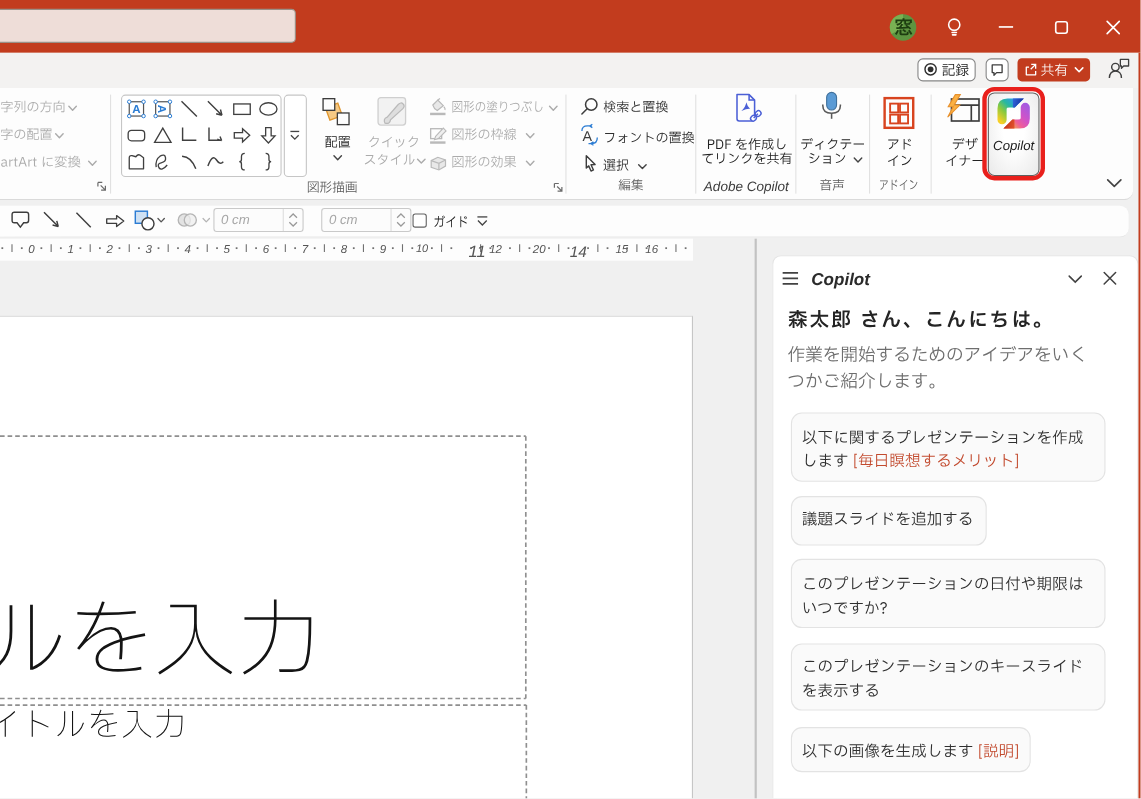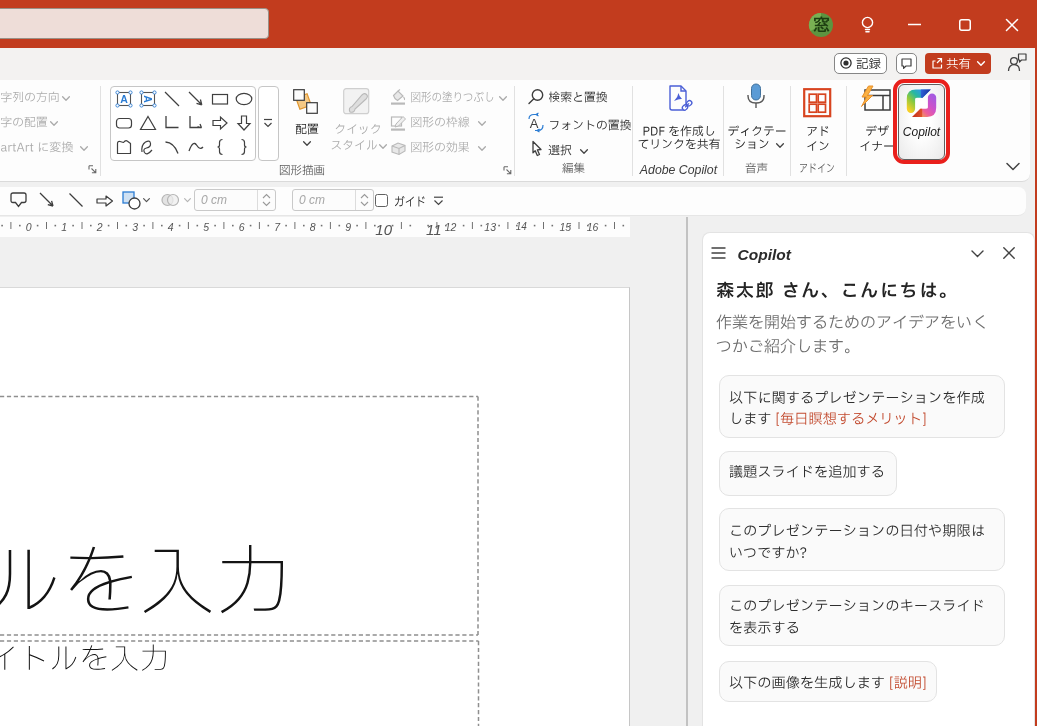--- a/index.html
+++ b/index.html
@@ -523,25 +523,25 @@
 <span class="ht" style="left:18.7px;top:220.5px;width:20px;text-align:center;font-size:10.5px;color:#555">0</span>
 <span class="ht" style="left:54.2px;top:220.5px;width:20px;text-align:center;font-size:10.5px;color:#555">1</span>
 <span class="ht" style="left:89.7px;top:220.5px;width:20px;text-align:center;font-size:10.5px;color:#555">2</span>
 <span class="ht" style="left:125.2px;top:220.5px;width:20px;text-align:center;font-size:10.5px;color:#555">3</span>
 <span class="ht" style="left:160.7px;top:220.5px;width:20px;text-align:center;font-size:10.5px;color:#555">4</span>
 <span class="ht" style="left:196.2px;top:220.5px;width:20px;text-align:center;font-size:10.5px;color:#555">5</span>
 <span class="ht" style="left:231.7px;top:220.5px;width:20px;text-align:center;font-size:10.5px;color:#555">6</span>
 <span class="ht" style="left:267.2px;top:220.5px;width:20px;text-align:center;font-size:10.5px;color:#555">7</span>
 <span class="ht" style="left:302.7px;top:220.5px;width:20px;text-align:center;font-size:10.5px;color:#555">8</span>
 <span class="ht" style="left:338.2px;top:220.5px;width:20px;text-align:center;font-size:10.5px;color:#555">9</span>
-<span class="ht" style="left:373.7px;top:220.5px;width:20px;text-align:center;font-size:15px;color:#555">10</span>
+<span class="ht" style="left:373.7px;top:220.5px;width:20px;text-align:center;font-size:10px;color:#555">10</span>
 <span class="ht" style="left:426px;top:220.5px;width:20px;font-size:15px;color:#555">11</span>
 <span class="ht" style="left:444.7px;top:220.5px;width:20px;text-align:left;font-size:10.5px;color:#555">12</span>
-<span class="ht" style="left:480.2px;top:220.5px;width:20px;text-align:center;font-size:10.5px;color:#555">13</span>
-<span class="ht" style="left:515.7px;top:220.5px;width:20px;font-size:10px;color:#555">14</span>
+<span class="ht" style="left:480.2px;top:220.5px;width:20px;text-align:center;font-size:10.5px;color:#555">20</span>
+<span class="ht" style="left:515.7px;top:220.5px;width:20px;text-align:center;font-size:14px;color:#555">14</span>
 <span class="ht" style="left:551.2px;top:220.5px;width:20px;text-align:right;font-size:10.5px;color:#555">15</span>
 <span class="ht" style="left:586.7px;top:220.5px;width:20px;text-align:left;font-size:10.5px;color:#555">16</span>
 <svg class="i" style="left:0px;top:390px" width="630" height="336" viewBox="0 0 630 336">
       <path d="M0 6.5 H478" stroke="#8f8f8f" stroke-width="1.5" stroke-dasharray="4.2,2.7" fill="none"></path>
       <path d="M478 6.5 V245" stroke="#8f8f8f" stroke-width="1.5" stroke-dasharray="4.2,2.7" fill="none"></path>
       <path d="M0 245 H478" stroke="#8f8f8f" stroke-width="1.5" stroke-dasharray="4.2,2.7" fill="none"></path>
       <path d="M0 251 H478.5" stroke="#8f8f8f" stroke-width="1.5" stroke-dasharray="4.2,2.7" fill="none"></path>
       <path d="M478.5 251 V336" stroke="#8f8f8f" stroke-width="1.5" stroke-dasharray="4.2,2.7" fill="none"></path>
     </svg>
 <svg class="t" style="left:-246.5px;top:527.6px" width="541" height="104" viewBox="0 0 7026 1350">

